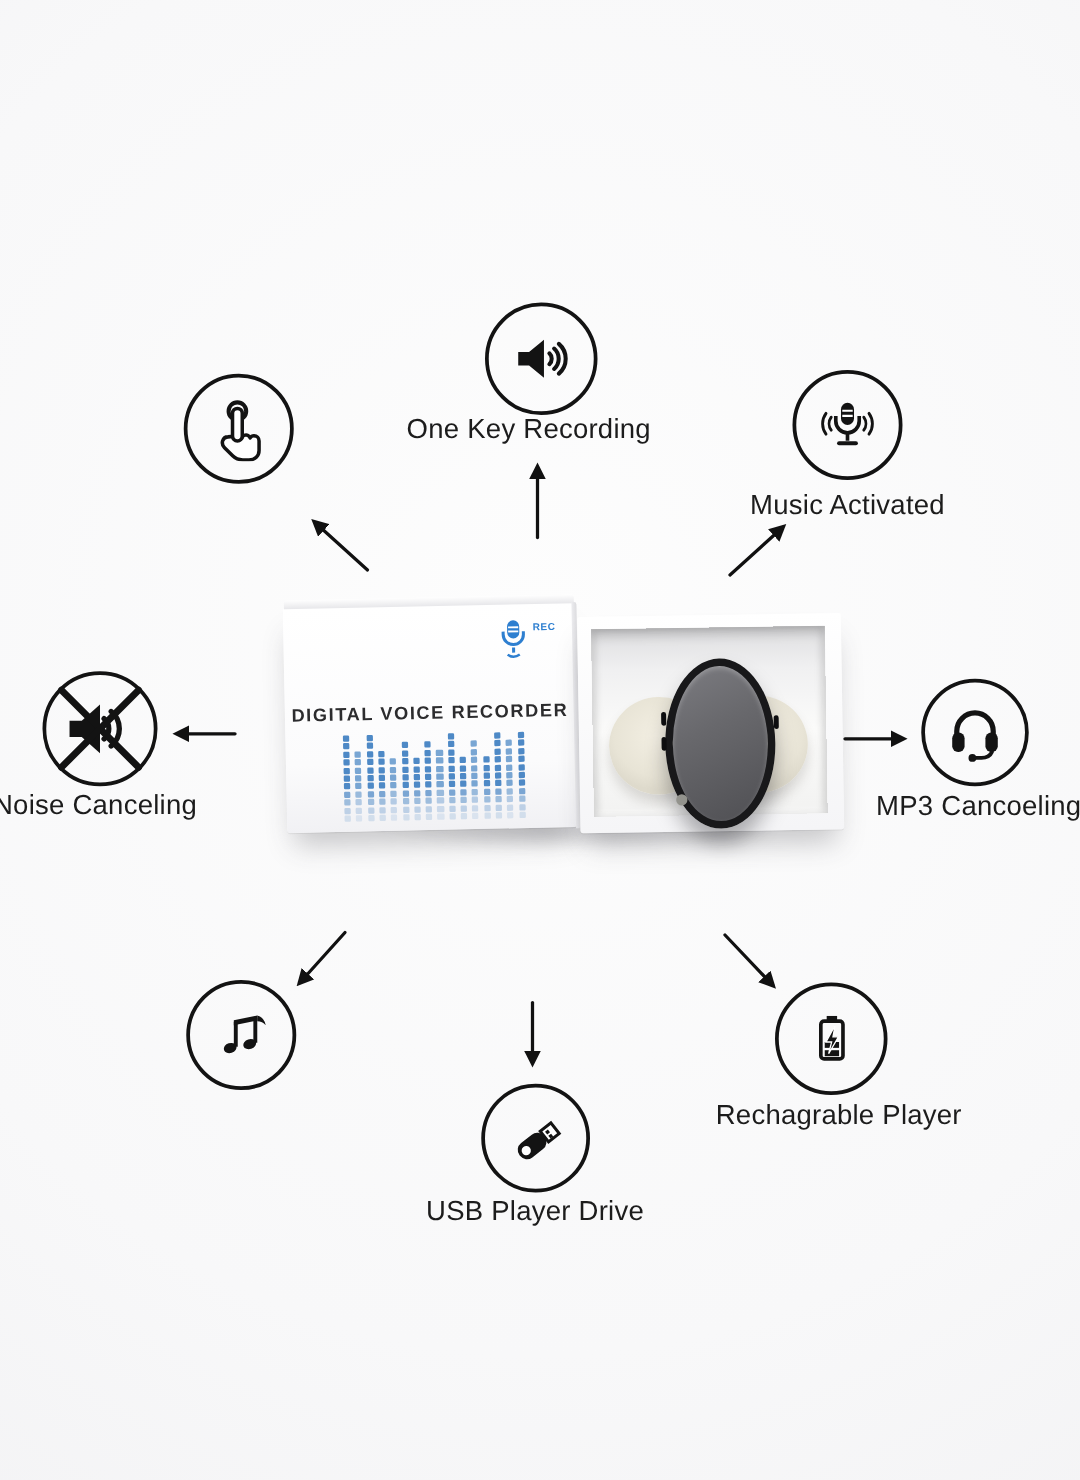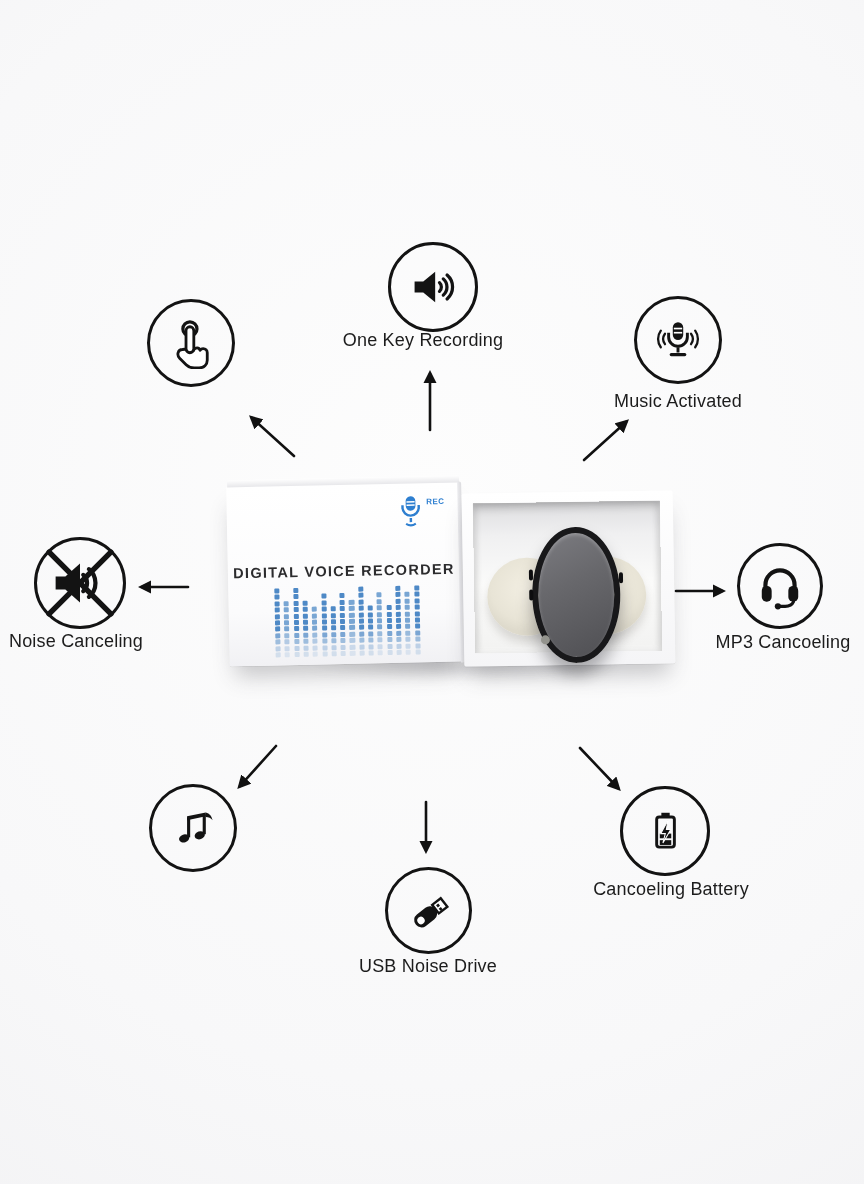--- a/index.html
+++ b/index.html
@@ -8,21 +8,21 @@
     position:relative; width:864px; height:1184px; overflow:hidden;
     background: radial-gradient(120% 90% at 50% 42%, #fdfdfd 0%, #f8f8f9 55%, #f0f0f2 100%);
     font-family:"Liberation Sans", sans-serif; color:#1b1b1b;
   }
   
   .icon-circle{
     position:absolute; border:3.6px solid #131313; border-radius:50%;
     display:flex; align-items:center; justify-content:center; background:transparent;
   }
   .feature-label{
-    position:absolute; width:220px; text-align:center; font-size:18px;
+    position:absolute; width:220px; text-align:center; font-size:22px;
     letter-spacing:.2px; color:#1c1c1c;
   }
   .arrow{ position:absolute; overflow:visible; }
   .arrow path.shaft{ stroke:#111; stroke-width:2.6; fill:none; stroke-linecap:round; }
   
   .ground-shadow{
     position:absolute; left:236px; top:646px; width:446px; height:46px;
     background: radial-gradient(50% 50% at 50% 40%, rgba(50,50,60,.20), rgba(50,50,60,0) 72%);
     filter: blur(4px);
   }
@@ -338,32 +338,32 @@
     <svg width="52" height="52" viewBox="0 0 48 48">
       <g transform="rotate(-38 24 26)">
         <rect x="8" y="20" width="23" height="13.5" rx="6.5" fill="#131313"></rect>
         <circle cx="14" cy="26.8" r="3.4" fill="#ffffff"></circle>
         <rect x="31" y="21.8" width="10" height="10" fill="#ffffff" stroke="#131313" stroke-width="2.2"></rect>
         <rect x="33.6" y="24.3" width="2.6" height="2.6" fill="#131313"></rect>
         <rect x="33.6" y="28.2" width="2.6" height="2.6" fill="#131313"></rect>
       </g>
     </svg>
   </div>
-  <div class="feature-label" style="left:318px; top:956px;">USB Noise Drive</div>
+  <div class="feature-label" style="left:318px; top:956px;">USB Player Drive</div>
 
   <div class="icon-circle" style="left:620px; top:786px; width:84px; height:84px;">
     <svg width="50" height="50" viewBox="0 0 48 48">
       <rect x="20.5" y="6.5" width="8" height="4.5" fill="#131313"></rect>
       <rect x="16" y="10.5" width="17" height="29" rx="2.5" fill="none" stroke="#131313" stroke-width="2.8"></rect>
       <rect x="19" y="26.5" width="11" height="4.5" fill="#131313"></rect>
       <rect x="19" y="32.8" width="11" height="4.6" fill="#131313"></rect>
       <polygon points="27,13.5 20,26.5 24.3,26.5 22,35.5 29.5,22.5 25.3,22.5" fill="#131313" stroke="#ffffff" stroke-width="1"></polygon>
     </svg>
   </div>
-  <div class="feature-label" style="left:561px; top:879px;">Cancoeling Battery</div>
+  <div class="feature-label" style="left:561px; top:879px;">Rechagrable Player</div>
 
   <svg class="arrow" style="left:413px; top:362px;" width="34" height="72">
     <defs>
         <marker id="ah1" viewBox="0 0 10 10" refX="7" refY="5" markerWidth="5.2" markerHeight="5.2" orient="auto">
           <path d="M0 0 L10 5 L0 10 z" fill="#111"></path>
         </marker>
       </defs>
     <path class="shaft" d="M17 68 L17 12" marker-end="url(#ah1)"></path>
   </svg>
 

